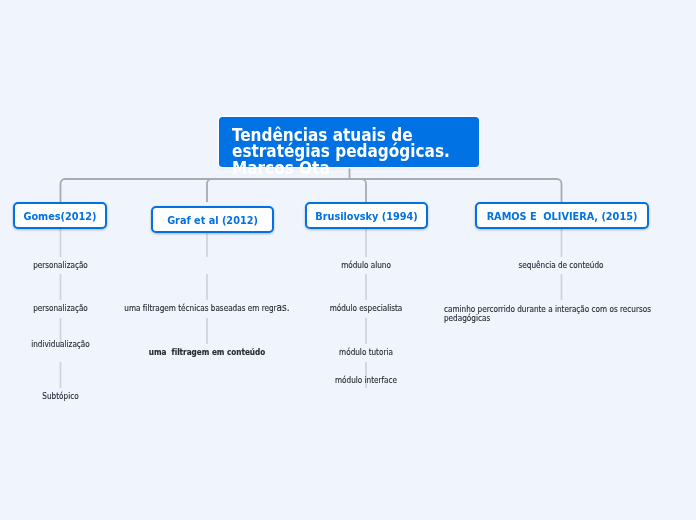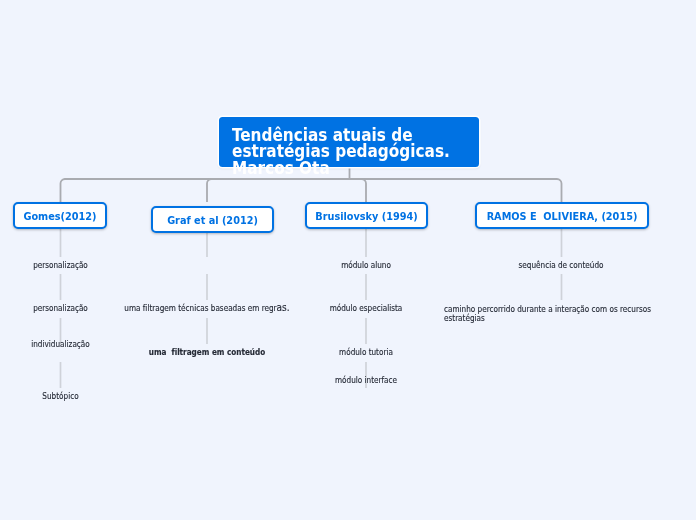--- a/index.html
+++ b/index.html
@@ -70,15 +70,15 @@
 
   <div class="leaf-label centered" style="left:107px;top:304px;width:200px;"><span>uma filtragem técnicas baseadas em regr</span><span class="shrink">as.</span></div>
   <div class="leaf-label centered preserve" style="left:107px;top:348px;width:200px;font-weight:bold;">uma  filtragem em conteúdo</div>
 
   <div class="leaf-label centered" style="left:286px;top:261px;width:160px;">módulo aluno</div>
   <div class="leaf-label centered" style="left:286px;top:304px;width:160px;">módulo especialista</div>
   <div class="leaf-label centered" style="left:286px;top:348px;width:160px;">módulo tutoria</div>
   <div class="leaf-label centered" style="left:286px;top:376px;width:160px;">módulo interface</div>
 
   <div class="leaf-label centered" style="left:461px;top:261px;width:200px;">sequência de conteúdo</div>
-  <div class="leaf-label" style="left:444px;top:305px;width:212px;">caminho percorrido durante a interação com os recursos estratégias</div>
+  <div class="leaf-label" style="left:444px;top:305px;width:212px;">caminho percorrido durante a interação com os recursos pedagógicas</div>
 
 </div>
 
 </body></html>

